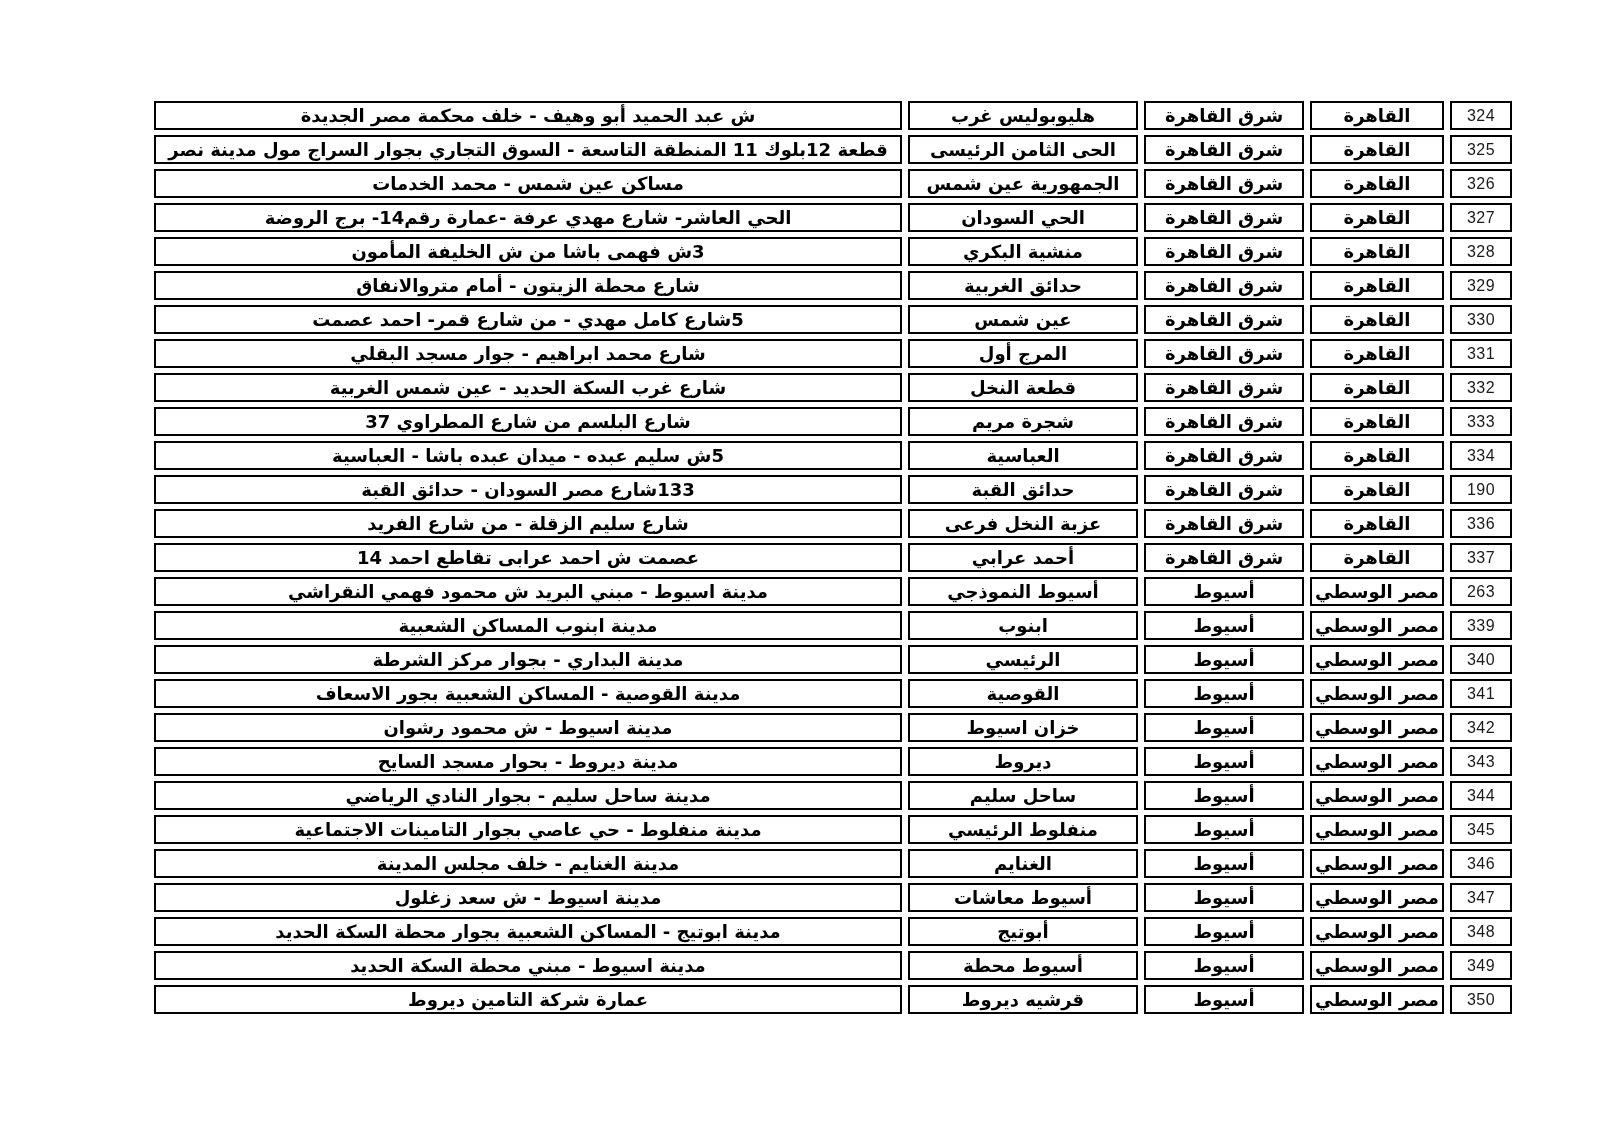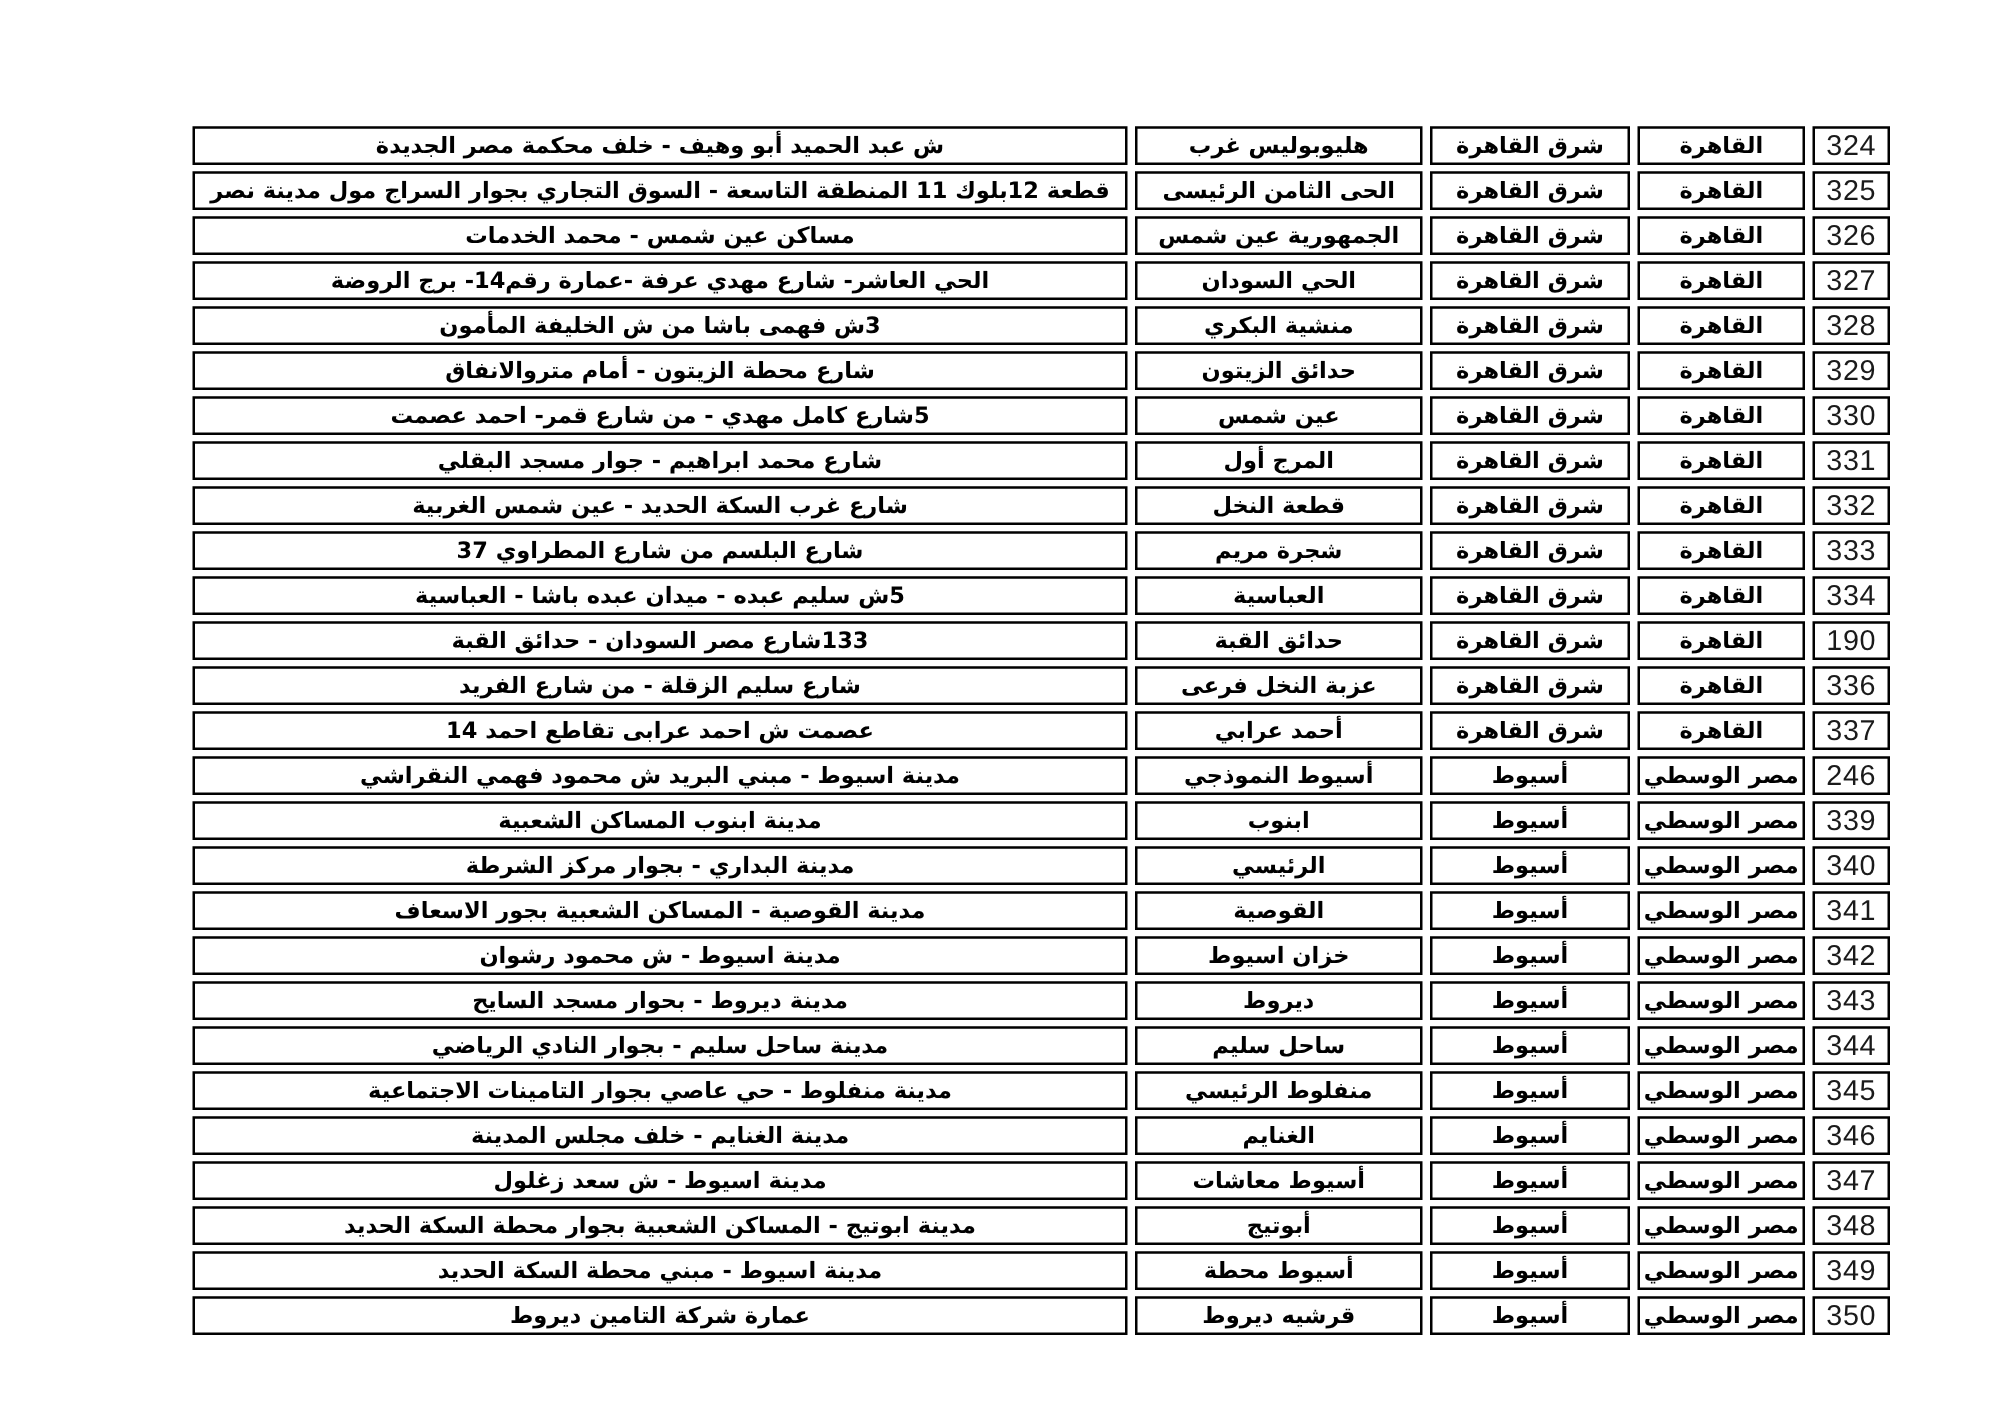--- a/index.html
+++ b/index.html
@@ -38,21 +38,21 @@
   td.ar {
     font-family: "DejaVu Sans", sans-serif;
     font-weight: bold;
     font-size: 18px;
     color: #000000;
     line-height: 1;
   }
   td.num {
     font-family: "Liberation Sans", "DejaVu Sans", sans-serif;
     font-weight: 400;
-    font-size: 23px;
+    font-size: 16px;
     color: #1a1a1a;
     letter-spacing: 0.5px;
     margin-left: 20px;
   }
   col.c-serial  { width: 62px;  }
   col.c-region  { width: 102px; }
   col.c-zone    { width: 160px; }
   col.c-office  { width: 230px; }
   col.c-address { width: 748px; }
 </style>
@@ -107,21 +107,21 @@
     <td class="ar">القاهرة</td>
     <td class="ar">شرق القاهرة</td>
     <td class="ar">منشية البكري</td>
     <td class="ar">3ش فهمى باشا من ش الخليفة المأمون</td>
   </tr>
 
   <tr>
     <td class="num">329</td>
     <td class="ar">القاهرة</td>
     <td class="ar">شرق القاهرة</td>
-    <td class="ar">حدائق الزيتون</td>
+    <td class="ar">حدائق الغربية</td>
     <td class="ar">شارع محطة الزيتون - أمام متروالانفاق</td>
   </tr>
 
   <tr>
     <td class="num">330</td>
     <td class="ar">القاهرة</td>
     <td class="ar">شرق القاهرة</td>
     <td class="ar">عين شمس</td>
     <td class="ar">5شارع كامل مهدي - من شارع قمر- احمد عصمت</td>
   </tr>
@@ -176,21 +176,21 @@
 
   <tr>
     <td class="num">337</td>
     <td class="ar">القاهرة</td>
     <td class="ar">شرق القاهرة</td>
     <td class="ar">أحمد عرابي</td>
     <td class="ar">عصمت ش احمد عرابى تقاطع احمد  14</td>
   </tr>
 
   <tr>
-    <td class="num">246</td>
+    <td class="num">263</td>
     <td class="ar">مصر الوسطي</td>
     <td class="ar">أسيوط</td>
     <td class="ar">أسيوط النموذجي</td>
     <td class="ar">مدينة اسيوط - مبني البريد ش محمود فهمي النقراشي</td>
   </tr>
 
   <tr>
     <td class="num">339</td>
     <td class="ar">مصر الوسطي</td>
     <td class="ar">أسيوط</td>

